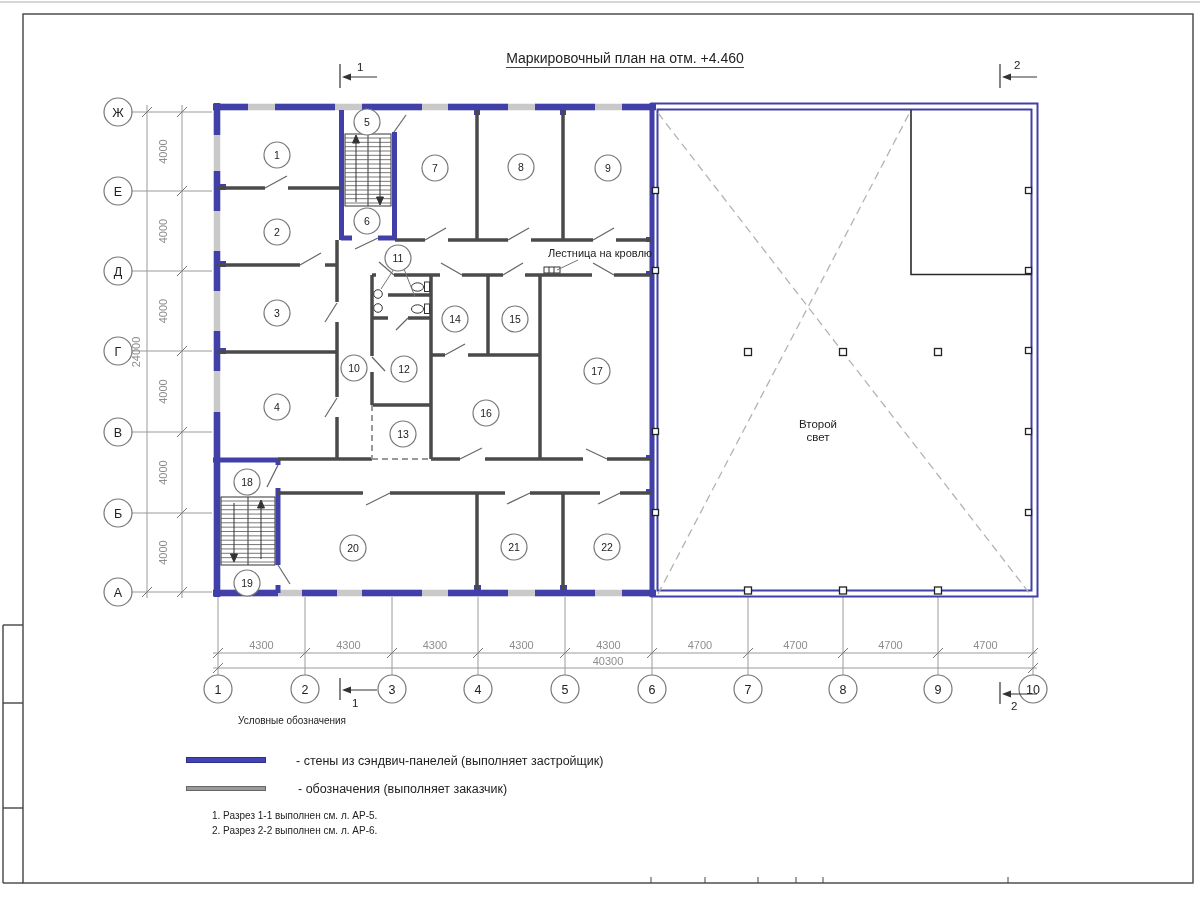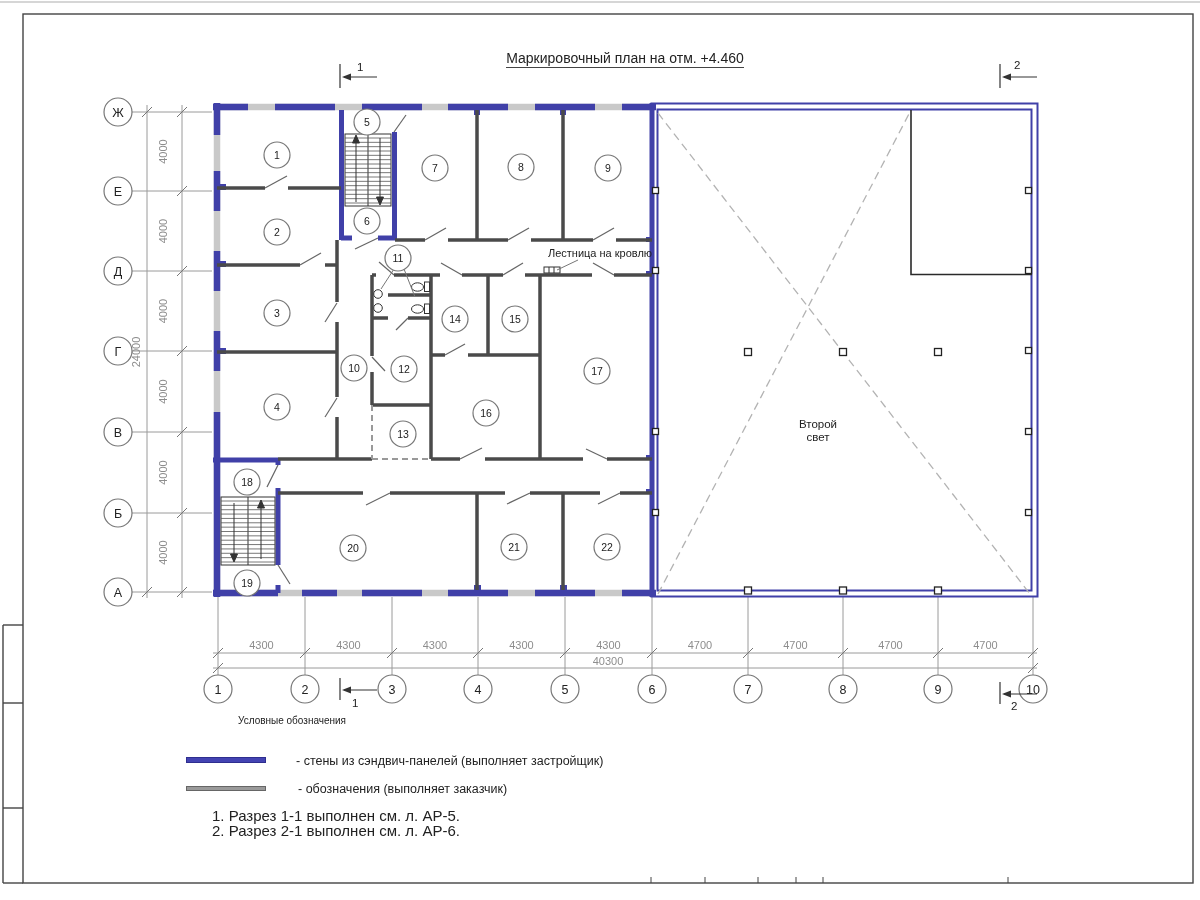--- a/index.html
+++ b/index.html
@@ -9,21 +9,21 @@
   .ovl{position:absolute;color:#222;}
   #title{left:430px;top:50px;width:390px;text-align:center;font-size:14px;}
   #title span{border-bottom:1.2px solid #444;padding-bottom:1px;}
   #legend-heading{left:238px;top:715px;font-size:10px;}
   .leg-text{font-size:12.5px;}
   #leg1-text{left:296px;top:754px;}
   #leg2-text{left:298px;top:782px;}
   .swatch{position:absolute;left:186px;width:78px;}
   #leg1-sw{top:757px;height:4px;border:1px solid #2e2e8f;}
   #leg2-sw{top:786px;height:3px;border:1px solid #666;}
-  #notes{left:212px;top:808px;font-size:15px;line-height:15px;}
+  #notes{left:212px;top:808px;font-size:10px;line-height:15px;}
   text{font-family:"Liberation Sans",sans-serif;}
 </style>
 </head>
 <body>
 
 <div id="stage">
 <svg width="1200" height="900" viewBox="0 0 1200 900">
 
   <g stroke="#444" stroke-width="1.4" fill="none">
     <line x1="0" y1="2" x2="1200" y2="2" stroke="#c9c9c9"></line>
@@ -445,15 +445,15 @@
 </svg>
 
 <div id="title" class="ovl"><span>Маркировочный план на отм. +4.460</span></div>
 <div id="legend-heading" class="ovl">Условные обозначения</div>
 <div id="leg1-sw" class="swatch" style="background: rgb(67, 67, 178);"></div>
 <div id="leg1-text" class="ovl leg-text">- стены из сэндвич-панелей (выполняет застройщик)</div>
 <div id="leg2-sw" class="swatch" style="background: rgb(154, 154, 154);"></div>
 <div id="leg2-text" class="ovl leg-text">- обозначения (выполняет заказчик)</div>
 <div id="notes" class="ovl">
   <div>1. Разрез 1-1 выполнен см. л. АР-5.</div>
-  <div>2. Разрез 2-1 выполнен см. л. АР-6.</div>
+  <div>2. Разрез 2-2 выполнен см. л. АР-6.</div>
 </div>
 </div>
 
 </body></html>

